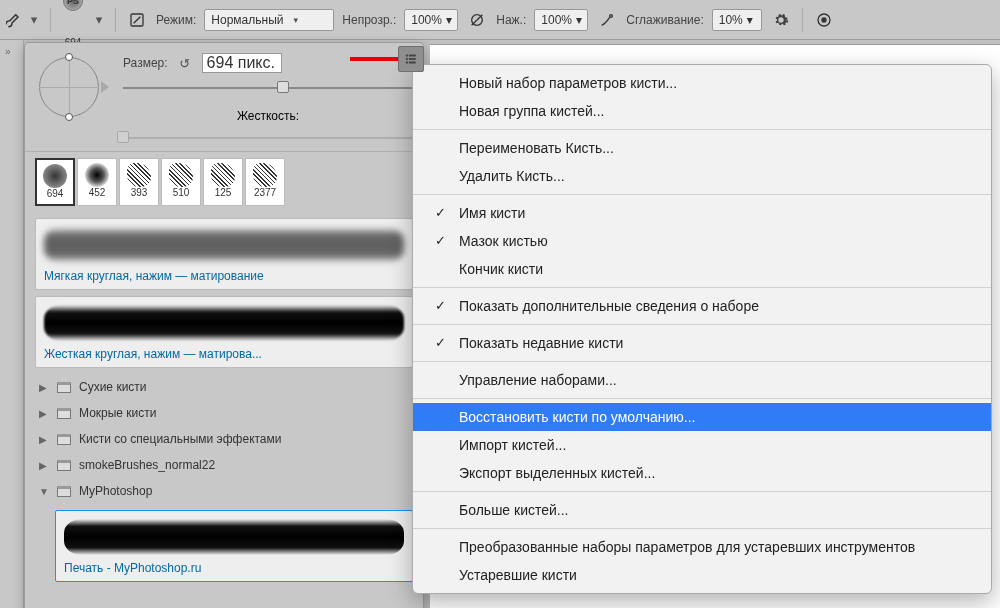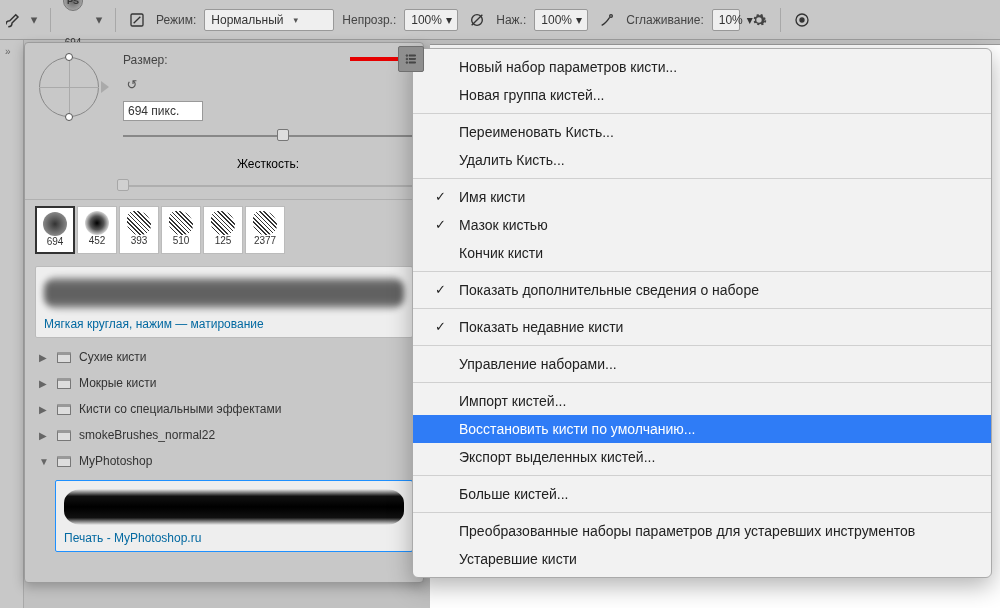--- a/index.html
+++ b/index.html
@@ -28,23 +28,23 @@
   .panel-top { display:flex; padding:10px 10px 6px 10px; gap:12px; }
   .angle-ctl { width:76px; height:76px; position:relative; }
   .angle-ctl .circle { position:absolute; left:4px; top:4px; width:60px; height:60px; border:1px solid #888; border-radius:50%; }
   .angle-ctl .hline { position:absolute; left:4px; top:34px; width:60px; height:1px; background:#aaa;}
   .angle-ctl .vline { position:absolute; left:34px; top:4px; width:1px; height:60px; background:#aaa;}
   .angle-ctl .knob { position:absolute; width:8px; height:8px; border:1px solid #555; background:#fff; border-radius:50%; }
   .angle-ctl .k1 { left:30px; top:0px; }
   .angle-ctl .k2 { left:30px; top:60px; }
   .angle-ctl .arrow-r { position:absolute; left:66px; top:28px; border-left:8px solid #aaa; border-top:6px solid transparent; border-bottom:6px solid transparent; }
   .panel-rhs { flex:1; }
-  .row-sz { display:flex; align-items:flex-start; gap:8px;flex-direction:column; }
+  .row-sz { display:flex; align-items:center; gap:8px; }
   .flip-btn { width:18px; height:18px; display:flex; align-items:center; justify-content:center; color:#555;}
-  .size-input { width:80px; height:20px; background:#fff; border:1px solid #999; font-size:12px; display:flex; align-items:center; padding:0 4px;}
+  .size-input { width:80px; height:20px; background:#fff; border:1px solid #999; font-size:16px; display:flex; align-items:center; padding:0 4px;}
   .slider { margin-top:8px; position:relative; height:14px; }
   .slider .track { position:absolute; left:0; right:0; top:6px; height:2px; background:#888;}
   .slider .thumb { position:absolute; top:0; width:12px; height:12px; background:#ddd; border:1px solid #777; border-radius:2px; transform:translateX(-50%); }
   .hardness-lbl { margin-top:14px; font-size:12px; color:#000000;text-align:center; }
 
   .brush-row { display:flex; gap:2px; padding:6px 10px 2px 10px; border-top:1px solid #b0b0b0; }
   .brush-row .b { width:40px; height:48px; display:flex; flex-direction:column; align-items:center; justify-content:flex-start; background:#fff; border:1px solid #bbb; }
   .brush-row .b.sel { border:2px solid #333; }
   .brush-row .b .dot { width:24px; height:24px; margin-top:4px; border-radius:50%; background:radial-gradient(circle,#000 0%, #555 40%, transparent 80%);}
   .brush-row .b .tip { width:24px; height:24px; margin-top:4px; background:repeating-linear-gradient(45deg,#333 0 1px,transparent 1px 3px); border-radius:30% 60% 40% 50%;}
@@ -64,21 +64,21 @@
   
   .red-arrow { position:absolute; left:350px; top:54px; width:70px; height:10px; }
   .red-arrow .line { position:absolute; left:0; top:3px; width:52px; height:4px; background:#e60000;}
   .red-arrow .head { position:absolute; left:50px; top:-3px; border-left:14px solid #e60000; border-top:8px solid transparent; border-bottom:8px solid transparent;}
 
   
   .flyout-btn { position:absolute; left:398px; top:46px; width:26px; height:26px; background:#8f8f8f; border:1px solid #6f6f6f; border-radius:2px; display:flex; align-items:center; justify-content:center; z-index:3;}
   .flyout-btn svg { width:14px; height:14px; stroke:#333; fill:#555;}
 
   
-  .ctx { position:absolute; left:412px; top:48px; width:580px; background:#f2f2f2; border:1px solid #aaa; border-radius:6px; box-shadow:0 8px 24px rgba(0,0,0,.3); padding:4px 0; z-index:2;}
+  .ctx { position:absolute; left:412px; top:64px; width:580px; background:#f2f2f2; border:1px solid #aaa; border-radius:6px; box-shadow:0 8px 24px rgba(0,0,0,.3); padding:4px 0; z-index:2;}
   .ctx .mi { padding:4px 18px 4px 46px; font-size:14px; color:#222; position:relative; line-height:20px; }
   .ctx .mi.hl { background:#2f7cf6; color:#fff; }
   .ctx .mi .ck { position:absolute; left:22px; top:4px; font-size:13px; color:#222;}
   .ctx hr { border:none; border-top:1px solid #d0d0d0; margin:4px 0;}
 
   
   .canvas { position:absolute; left:430px; top:44px; right:0; bottom:0; background:#fff; border-top:1px solid #999; z-index:1;}
 </style>
 </head>
 <body>
@@ -124,21 +124,21 @@
     <span>100%</span>
       <span class="car">▾</span>
   </div>
   <div class="icon-btn">
     <svg viewBox="0 0 24 24" fill="none" stroke="#333" stroke-width="2">
         <path d="M4 20c4-2 8-6 12-12"></path>
         <circle cx="18" cy="6" r="2"></circle>
       </svg>
   </div>
   <span class="lbl">Сглаживание:</span>
-  <div class="numbox" style="width:28px;">
+  <div class="numbox" style="width:50px;">
     <span>10%</span>
       <span class="car">▾</span>
   </div>
   <div class="icon-btn">
     <svg viewBox="0 0 24 24" fill="#333">
         <path d="M12 8a4 4 0 100 8 4 4 0 000-8zm9 4l2 1-1 3-2-.5a8 8 0 01-1.5 1.5l.5 2-3 1-1-2h-2l-1 2-3-1 .5-2A8 8 0 017 16.5L5 17l-1-3 2-1v-2l-2-1 1-3 2 .5A8 8 0 018.5 6L8 4l3-1 1 2h2l1-2 3 1-.5 2A8 8 0 0119 8.5l2-.5 1 3-2 1v2z" fill="#444"></path>
       </svg>
   </div>
   <div class="sep"></div>
   <div class="icon-btn">
@@ -210,20 +210,24 @@
         <div class="tip"></div>
         <span>2377</span>
       </div>
   </div>
 
   <div class="preset-list">
     <div class="preset-card">
       <div class="stroke soft"></div>
       <div class="cap">Мягкая круглая, нажим — матирование</div>
     </div>
+    <div class="preset-card">
+      <div class="stroke"></div>
+      <div class="cap">Жесткая круглая, нажим — матирова...</div>
+    </div>
     <div class="folder-row">
         <span class="ch">▶</span>
         <span class="folder-ic"></span>
         <span>Сухие кисти</span>
       </div>
     <div class="folder-row">
         <span class="ch">▶</span>
         <span class="folder-ic"></span>
         <span>Мокрые кисти</span>
       </div>
@@ -278,21 +282,21 @@
     <div class="mi"><span class="ck">✓</span><span>Имя кисти</span></div>
     <div class="mi"><span class="ck">✓</span><span>Мазок кистью</span></div>
     <div class="mi"><span>Кончик кисти</span></div>
     <hr>
     <div class="mi"><span class="ck">✓</span><span>Показать дополнительные сведения о наборе</span></div>
     <hr>
     <div class="mi"><span class="ck">✓</span><span>Показать недавние кисти</span></div>
     <hr>
     <div class="mi"><span>Управление наборами...</span></div>
     <hr>
+    <div class="mi hl"><span>Восстановить кисти по умолчанию...</span></div>
     <div class="mi"><span>Импорт кистей...</span></div>
-    <div class="mi hl"><span>Восстановить кисти по умолчанию...</span></div>
     <div class="mi"><span>Экспорт выделенных кистей...</span></div>
     <hr>
     <div class="mi"><span>Больше кистей...</span></div>
     <hr>
     <div class="mi"><span>Преобразованные наборы параметров для устаревших инструментов</span></div>
     <div class="mi"><span>Устаревшие кисти</span></div>
   </div>
 
 </body></html>

